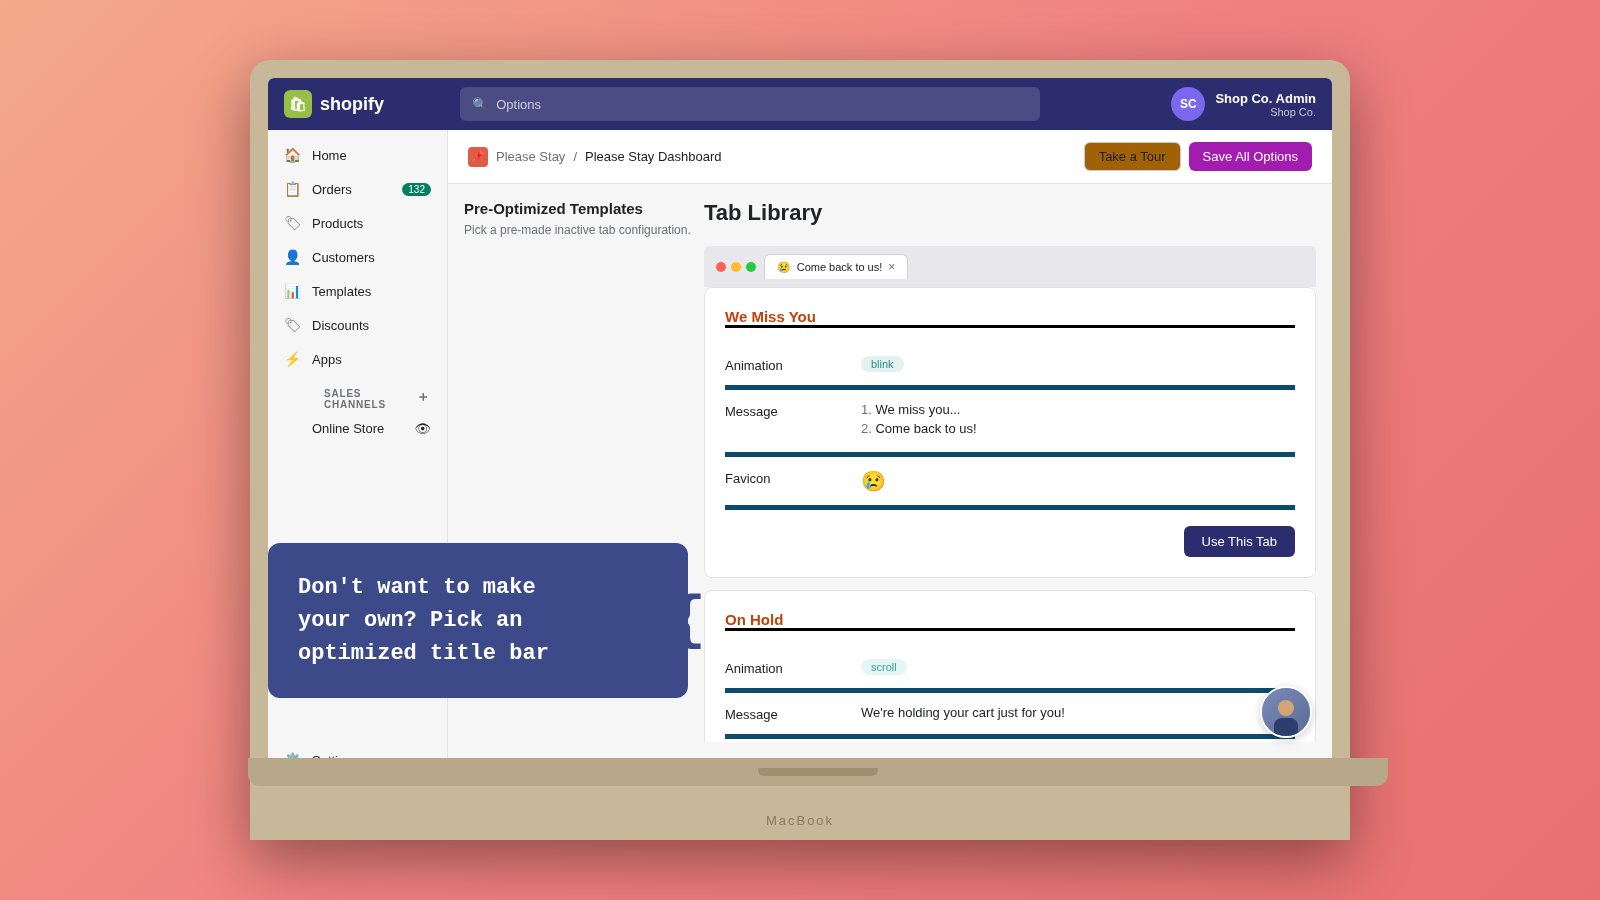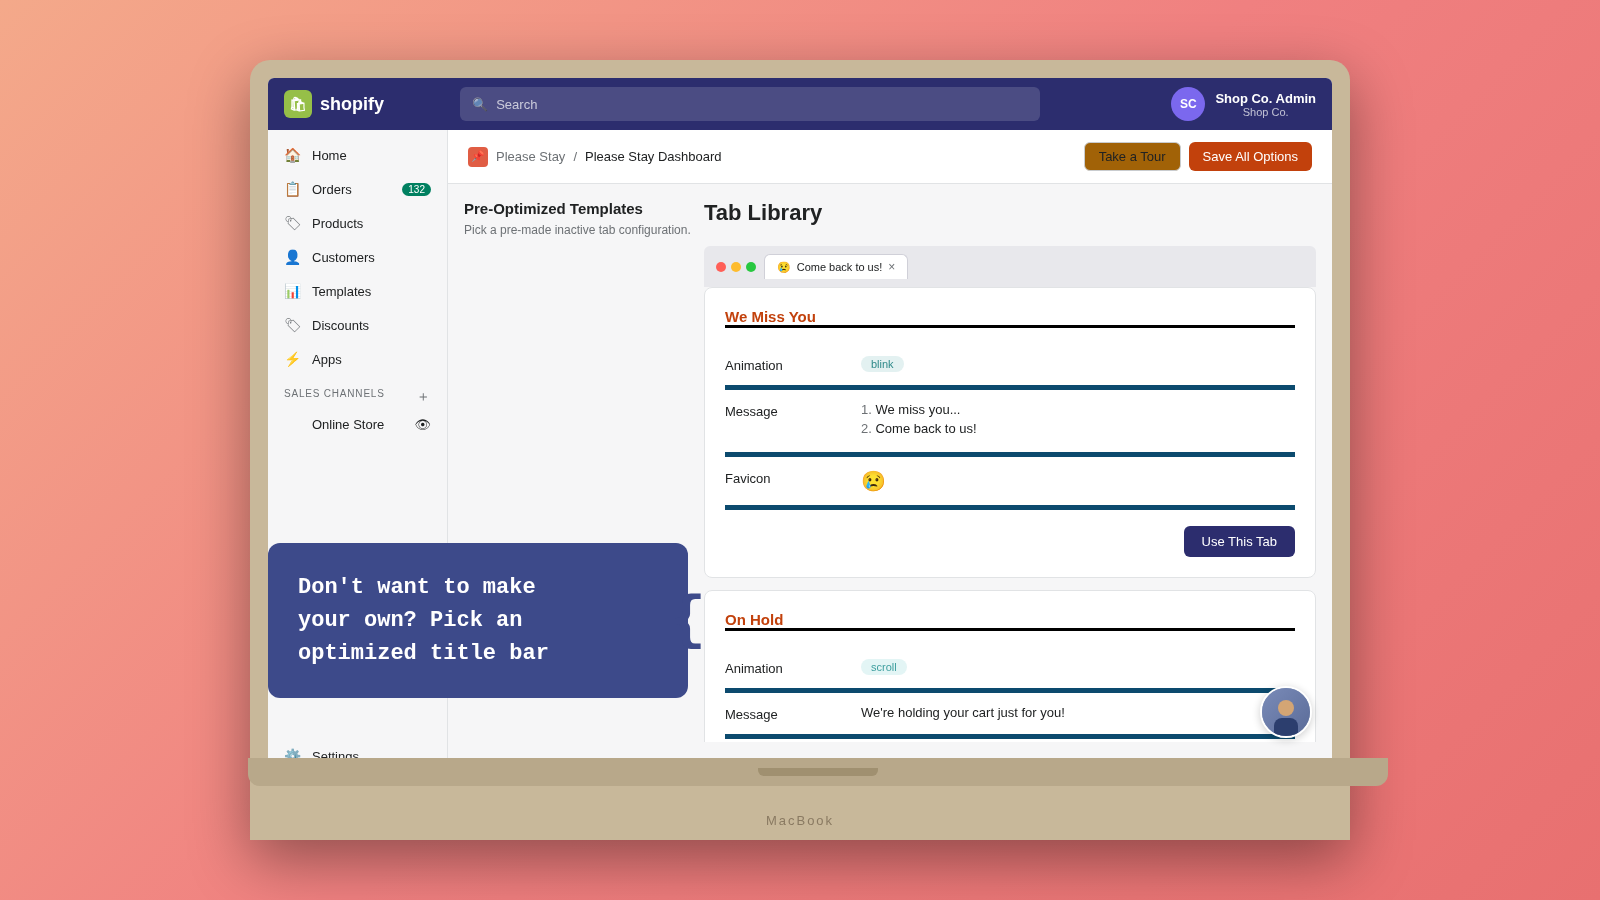--- a/index.html
+++ b/index.html
@@ -132,21 +132,21 @@
       align-items: center;
       justify-content: center;
       color: white;
       font-size: 12px;
       font-weight: bold;
     }
 
     .user-info {
       display: flex;
       flex-direction: column;
-      align-items: center;
+      align-items: flex-end;
     }
 
     .user-name { font-size: 13px; font-weight: 600; }
     .user-shop { font-size: 11px; color: rgba(255,255,255,0.7); }
 
     
     .main-layout {
       display: flex;
       flex: 1;
       overflow: hidden;
@@ -186,28 +186,29 @@
       margin-left: auto;
       background: #008060;
       color: white;
       font-size: 10px;
       padding: 1px 6px;
       border-radius: 10px;
     }
 
     .sidebar-section-header {
       font-size: 10px;
-      font-weight: 400;
+      font-weight: 700;
       color: #6d7175;
       letter-spacing: 0.8px;
       padding: 12px 16px 4px;
       text-transform: uppercase;
       display: flex;
       align-items: flex-start;
       justify-content: space-between;
+      margin-left: 40px;
     }
 
     .sidebar-add-icon {
       cursor: pointer;
       color: #6d7175;
       font-size: 14px;
     }
 
     .sidebar-sub-item {
       display: flex;
@@ -276,21 +277,21 @@
       background: #a16207;
       font-size: 13px;
       cursor: pointer;
       color: #202223;
     }
 
     .btn-primary {
       padding: 6px 14px;
       border: none;
       border-radius: 6px;
-      background: #c2410c;
+      background: #a21caf;
       font-size: 13px;
       cursor: pointer;
       color: #fff;
       font-weight: 500;
     }
 
     
     .page-content {
       flex: 1;
       display: flex;
@@ -546,21 +547,21 @@
 
     <div class="shopify-ui">
 
       <div class="top-bar">
         <div class="shopify-logo">
           <div class="shopify-logo-icon">🛍</div>
           <span>shopify</span>
         </div>
         <div class="search-bar">
           <span>🔍</span>
-          <span>Search</span>
+          <span>Options</span>
         </div>
         <div class="user-avatar-area">
           <div class="user-avatar-circle">
             <span>SC</span>
           </div>
           <div class="user-info">
             <span class="user-name">Shop Co. Admin</span>
             <span class="user-shop">Shop Co.</span>
           </div>
         </div>

